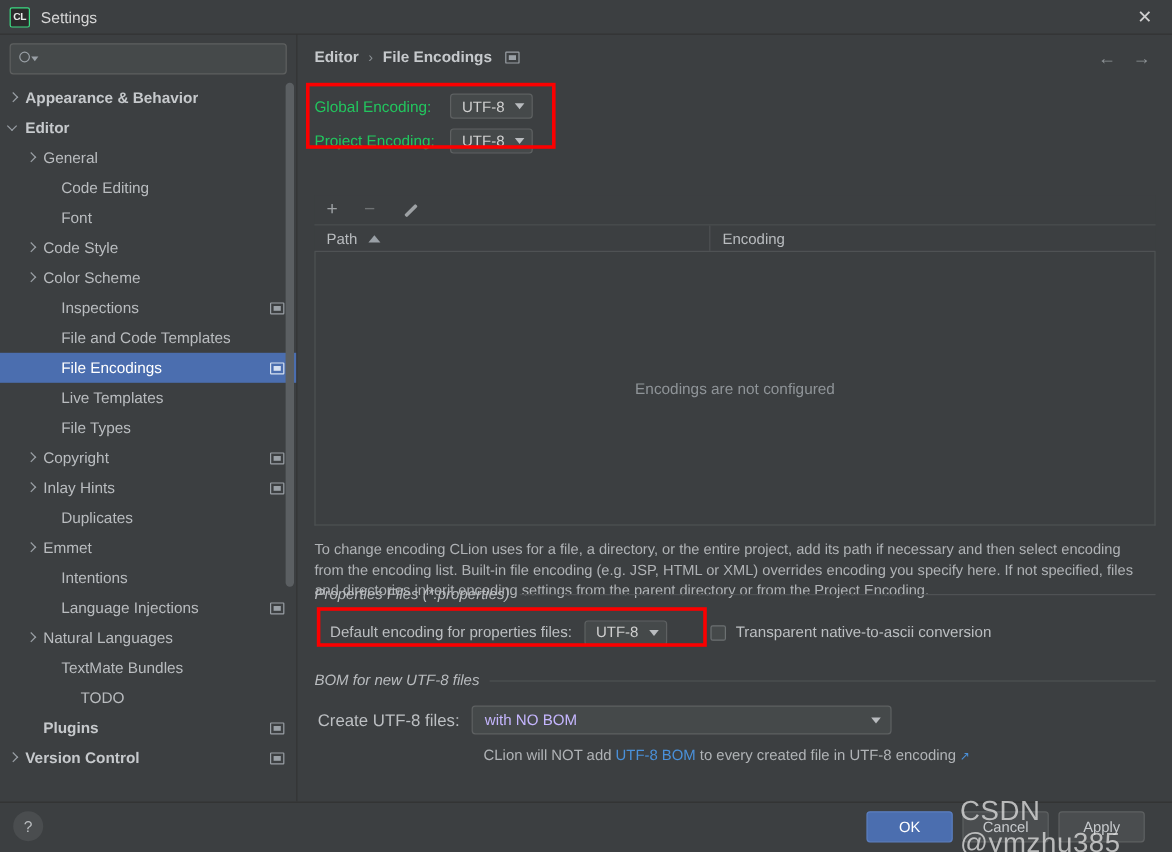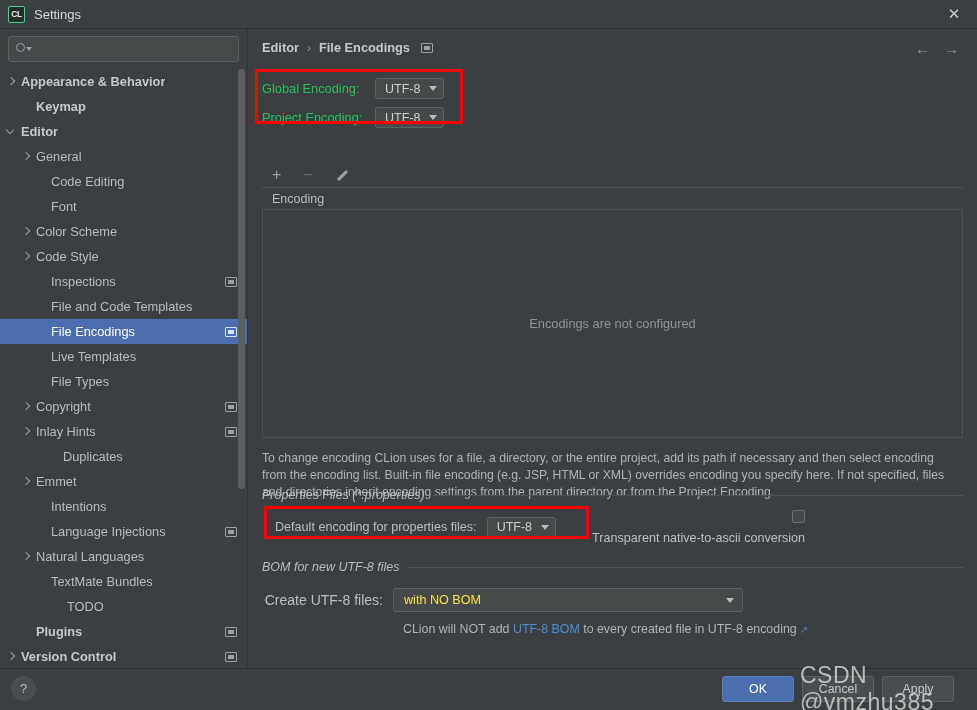--- a/index.html
+++ b/index.html
@@ -181,32 +181,32 @@
   .group {
     position: absolute; left: 14px; width: 701px;
   }
   .group-title {
     display: flex; align-items: center; font-size: 12.5px; color: #b9bcbf; gap: 8px; font-style: italic;
   }
   .group-title .rule { flex: 1 1 auto; height: 1px; background: #4f5254; }
 
   .prop-row { display: flex; align-items: center; height: 24px; margin-top: 13px; }
   .prop-label { font-size: 12.6px; color: #bcbfc2; margin-right: 10px; }
-  .checkrow { display: flex; align-items: flex-end; margin-left: 36px; gap: 8px; flex-direction: column; }
+  .checkrow { display: flex; align-items: flex-end; margin-left: 36px; gap: 8px; }
   .checkbox {
     width: 13px; height: 13px; border: 1px solid #6c7072; background: #45494a; border-radius: 2px;
   }
   .chk-label { font-size: 12.6px; color: #bcbfc2; }
 
   .bom-row { display: flex; align-items: center; margin-top: 14px; }
   .bom-label { font-size: 14px; color: #bcbfc2; width: 131px; text-align: right; padding-right: 10px; }
   .wide-combo {
     width: 350px; height: 24px; background: #45494a; border: 1px solid #5e6162;
     border-radius: 3px; display: flex; align-items: center; justify-content: space-between;
-    padding: 0 8px 0 10px; color: #fde047; font-size: 12.6px; cursor: pointer;
+    padding: 0 8px 0 10px; color: #c4b5fd; font-size: 12.6px; cursor: pointer;
   }
   .wide-combo .arrow {
     border-left: 4px solid transparent; border-right: 4px solid transparent;
     border-top: 5px solid #b9bcbf;
   }
   .bom-hint {
     margin-top: 10px; margin-left: 141px; font-size: 12.4px; color: #b0b3b6;
   }
   .bom-hint a { color: #4a90d9; text-decoration: none; cursor: pointer; }
   .ext-arrow { color: #4a90d9; font-size: 10px; margin-left: 3px; }
@@ -257,48 +257,44 @@
             <span class="tri"></span>
         </span>
         <input class="search-input" type="text" placeholder="" style="">
       </div>
     </div>
     <div class="tree" id="sidebar-tree">
         <div class="tree-item bold" style="padding-left: 6px;">
           <span class="chev "></span>
           <span class="lbl">Appearance &amp; Behavior</span>
         </div>
-        <div class="tree-item bold" style="padding-left: 21px;">
-          <span class="chev none"></span>
-          <span class="lbl">Keymap</span>
-        </div>
         <div class="tree-item bold" style="padding-left: 6px;">
           <span class="chev down"></span>
           <span class="lbl">Editor</span>
         </div>
         <div class="tree-item" style="padding-left: 21px;">
           <span class="chev "></span>
           <span class="lbl">General</span>
         </div>
         <div class="tree-item" style="padding-left: 36px;">
           <span class="chev none"></span>
           <span class="lbl">Code Editing</span>
         </div>
         <div class="tree-item" style="padding-left: 36px;">
           <span class="chev none"></span>
           <span class="lbl">Font</span>
         </div>
         <div class="tree-item" style="padding-left: 21px;">
           <span class="chev "></span>
+          <span class="lbl">Code Style</span>
+        </div>
+        <div class="tree-item" style="padding-left: 21px;">
+          <span class="chev "></span>
           <span class="lbl">Color Scheme</span>
         </div>
-        <div class="tree-item" style="padding-left: 21px;">
-          <span class="chev "></span>
-          <span class="lbl">Code Style</span>
-        </div>
         <div class="tree-item" style="padding-left: 36px;">
           <span class="chev none"></span>
           <span class="lbl">Inspections</span>
           <span class="badge-icon"></span>
         </div>
         <div class="tree-item" style="padding-left: 36px;">
           <span class="chev none"></span>
           <span class="lbl">File and Code Templates</span>
         </div>
         <div class="tree-item selected" style="padding-left: 36px;">
@@ -317,21 +313,21 @@
         <div class="tree-item" style="padding-left: 21px;">
           <span class="chev "></span>
           <span class="lbl">Copyright</span>
           <span class="badge-icon"></span>
         </div>
         <div class="tree-item" style="padding-left: 21px;">
           <span class="chev "></span>
           <span class="lbl">Inlay Hints</span>
           <span class="badge-icon"></span>
         </div>
-        <div class="tree-item" style="padding-left: 48px;">
+        <div class="tree-item" style="padding-left: 36px;">
           <span class="chev none"></span>
           <span class="lbl">Duplicates</span>
         </div>
         <div class="tree-item" style="padding-left: 21px;">
           <span class="chev "></span>
           <span class="lbl">Emmet</span>
         </div>
         <div class="tree-item" style="padding-left: 36px;">
           <span class="chev none"></span>
           <span class="lbl">Intentions</span>
@@ -401,20 +397,24 @@
       </div>
     </div>
 
     <div class="table-wrap">
       <div class="tbl-toolbar">
         <span class="tb-ic">+</span>
         <span class="tb-ic minus">−</span>
         <span class="tb-pencil"></span>
       </div>
       <div class="tbl-head">
+        <div class="th path">
+          <span>Path</span>
+          <span class="sortasc"></span>
+        </div>
         <div class="th">
           <span>Encoding</span>
         </div>
       </div>
       <div class="tbl-body">
         <span>Encodings are not configured</span>
       </div>
       <div class="tbl-note">To change encoding CLion uses for a file, a directory, or the entire project, add its path if necessary and then select encoding from the encoding list. Built-in file encoding (e.g. JSP, HTML or XML) overrides encoding you specify here. If not specified, files and directories inherit encoding settings from the parent directory or from the Project Encoding.</div>
     </div>
 

